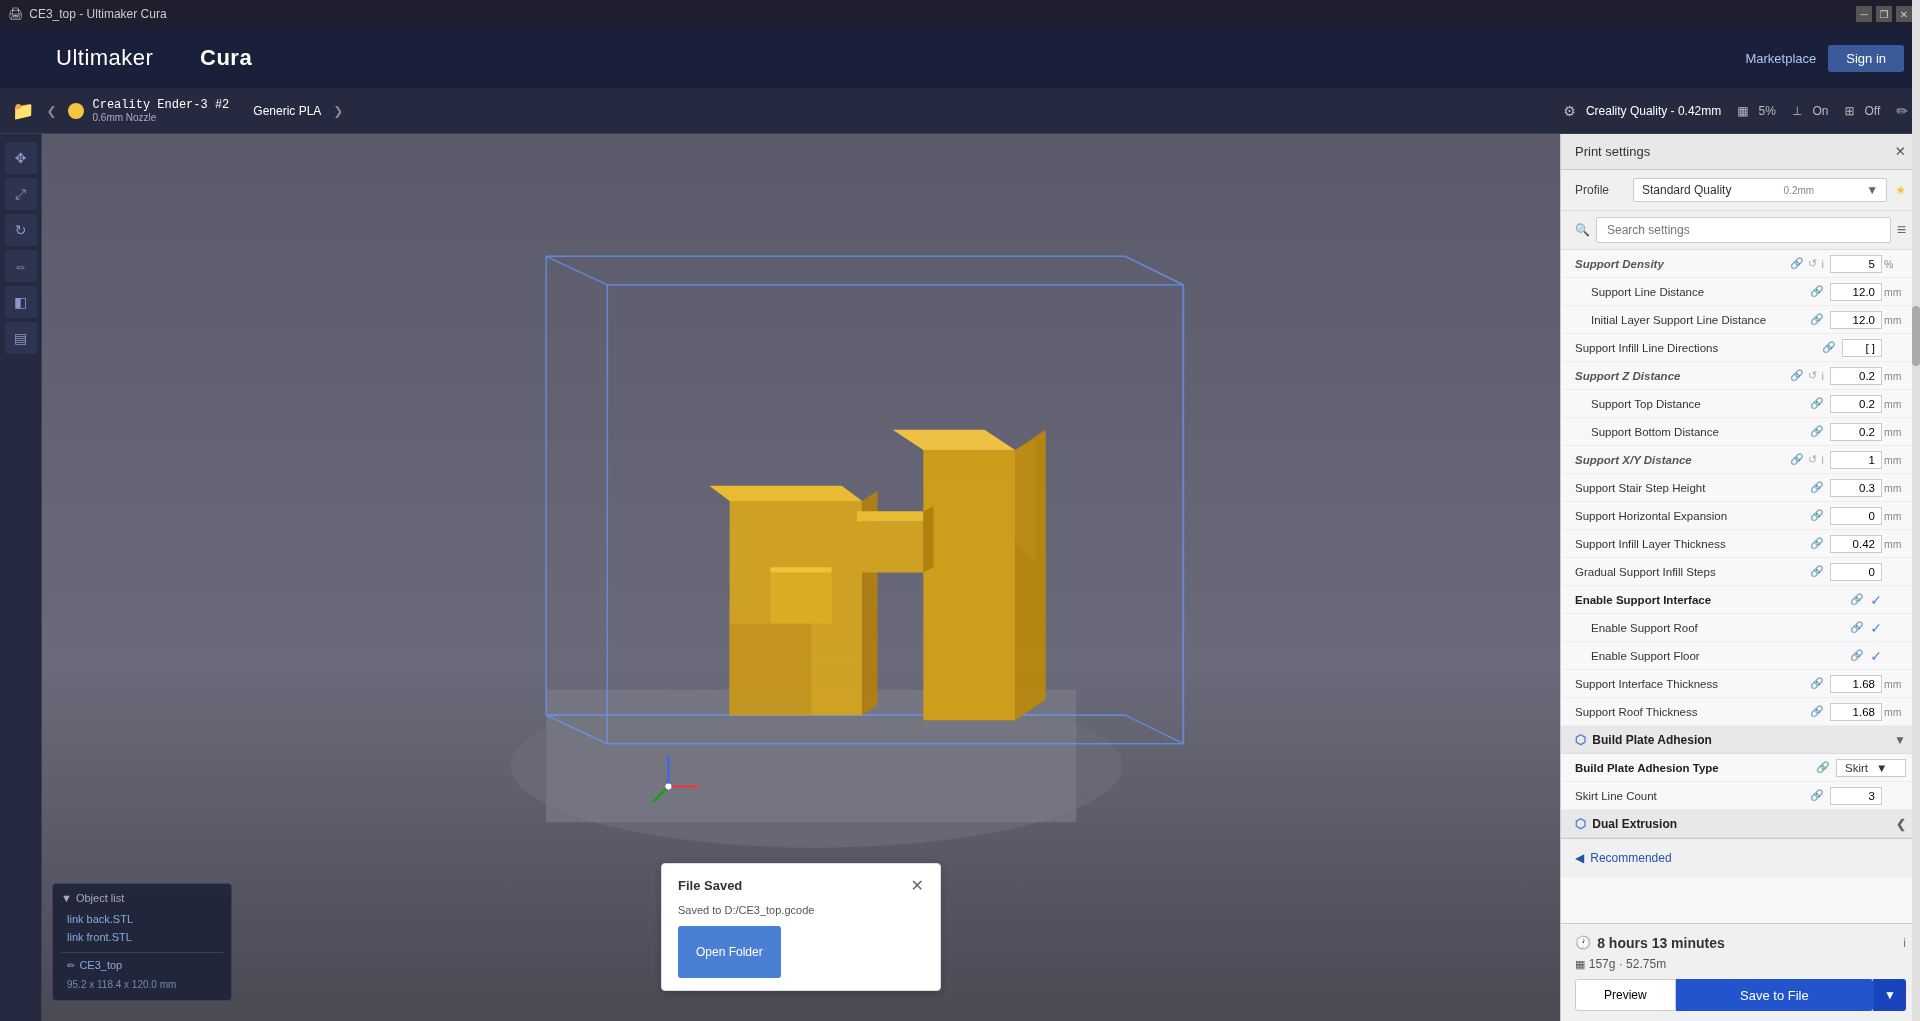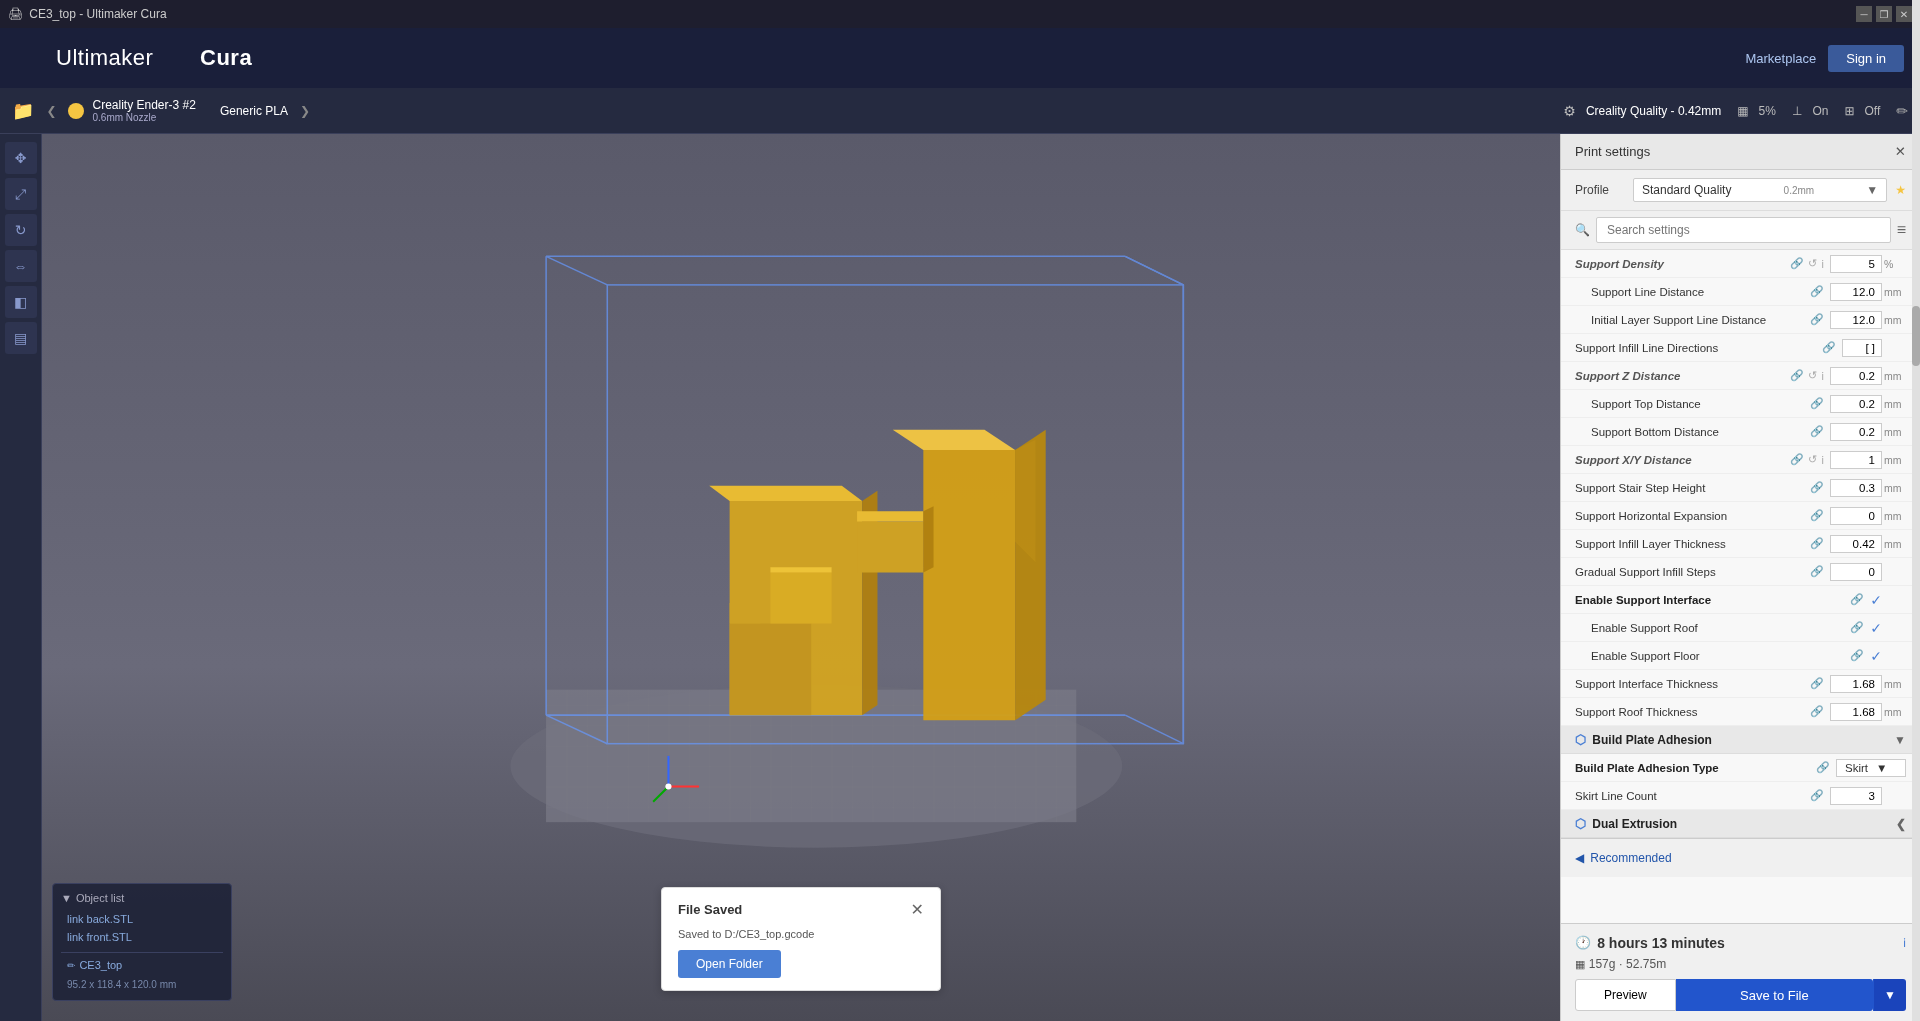--- a/index.html
+++ b/index.html
@@ -72,21 +72,21 @@
       height: 46px;
       background: #252a40;
       display: flex;
       align-items: center;
       padding: 0 12px;
       justify-content: space-between;
       border-bottom: 1px solid #3a3f5a;
     }
     #secondbar-left { display: flex; align-items: center; gap: 12px; }
     #printer-info { display: flex; align-items: center; gap: 8px; color: #ccc; font-size: 12px; }
-    #printer-name { color: white; font-weight: 500; }
+    #printer-name { color: white; font-weight: 500; font-family: Liberation Mono, monospace; }
     #material-info { display: flex; align-items: center; gap: 6px; color: #ccc; font-size: 12px; }
     .yellow-dot { width: 16px; height: 16px; background: #f5c542; border-radius: 50%; }
     #secondbar-right { display: flex; align-items: center; gap: 16px; }
     .settings-row { display: flex; align-items: center; gap: 10px; color: #bbb; font-size: 12px; }
 
     
     #main {
       display: flex;
       height: calc(1021px - 28px - 60px - 46px);
     }
@@ -152,21 +152,21 @@
       border: 1px solid #ddd;
       border-radius: 4px;
       padding: 12px 16px;
       min-width: 280px;
       box-shadow: 0 2px 8px rgba(0,0,0,0.2);
     }
     #file-saved-header { display: flex; justify-content: space-between; align-items: center; margin-bottom: 9px; }
     #file-saved-title { font-weight: 600; font-size: 13px; }
     #file-saved-close { cursor: pointer; color: #666; font-size: 16px; background: none; border: none; }
     #file-saved-path { color: #555; font-size: 11px; margin-bottom: 10px; }
-    #open-folder-btn { background: #4a7fd4; color: white; border: none; padding: 7px 18px; border-radius: 3px; cursor: pointer; font-size: 12px; }
+    #open-folder-btn { background: #4a7fd4; color: white; border: none; padding: 19px 18px; border-radius: 3px; cursor: pointer; font-size: 12px; }
 
     
     #right-panel {
       width: 360px;
       background: #f0f0f0;
       display: flex;
       flex-direction: column;
       border-left: 1px solid #ccc;
     }
     #print-settings-header {

